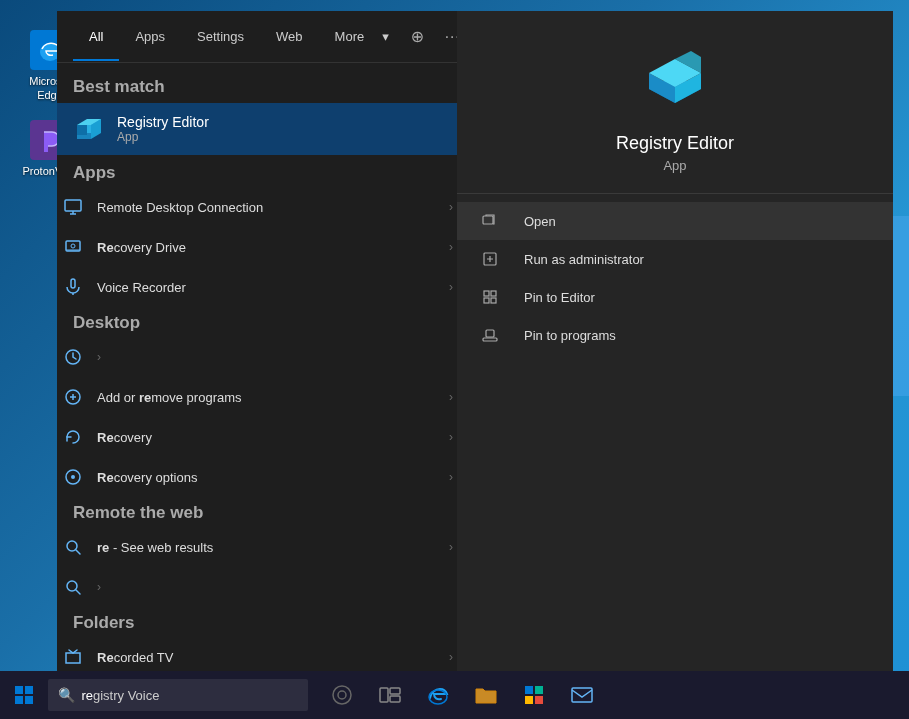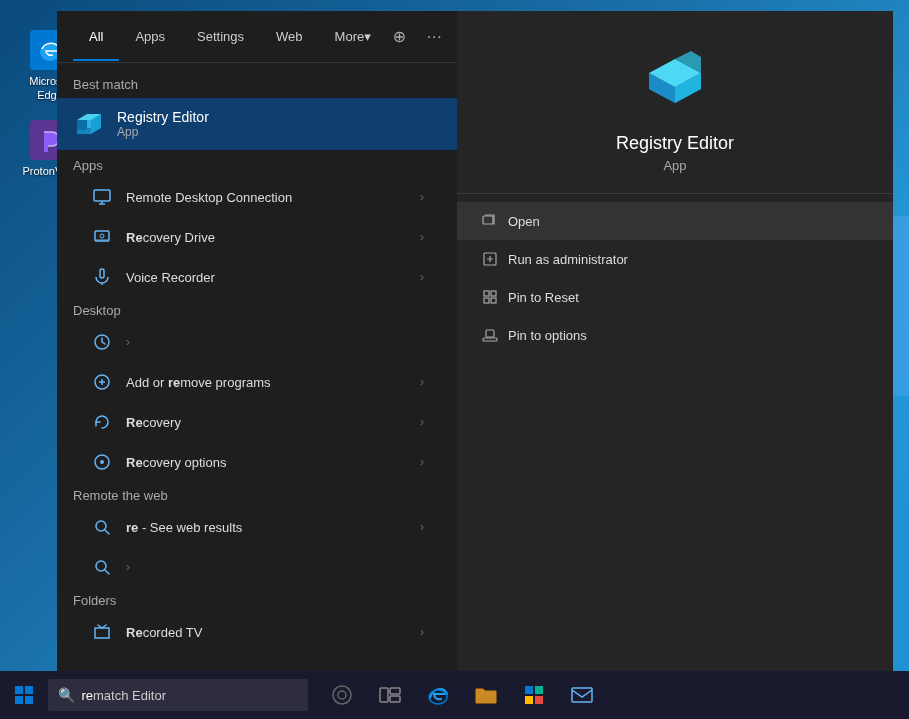--- a/index.html
+++ b/index.html
@@ -138,21 +138,21 @@
       bottom: -9px;
       left: 0;
       right: 0;
       height: 2px;
       background: #0078d7;
     }
 
     .tab-more {
       display: flex;
       align-items: center;
-      gap: 0;
+      gap: 18px;
     }
 
     .tab-actions {
       margin-left: auto;
       display: flex;
       align-items: center;
       gap: 8px;
     }
 
     .tab-action-btn {
@@ -166,23 +166,23 @@
 
     
     .results-area {
       flex: 1;
       overflow-y: auto;
       padding: 8px 0;
     }
 
     .section-header {
       padding: 6px 16px 4px;
-      font-size: 13px;
+      font-size: 17px;
       color: #aaa;
-      font-weight: 400;
+      font-weight: 700;
     }
 
     
     .best-match-item {
       background: #0e3f6e;
       margin: 2px 0;
       padding: 10px 16px;
       display: flex;
       align-items: center;
       gap: 12px;
@@ -209,21 +209,21 @@
 
     .best-match-type {
       color: #aaa;
       font-size: 12px;
     }
 
     
     .list-item {
       display: flex;
       align-items: center;
-      padding: 8px 33px;
+      padding: 8px 4px;
       cursor: pointer;
       gap: 12px;
       color: #ddd;
       font-size: 13px;
     }
 
     .list-item-icon {
       width: 24px;
       height: 24px;
       display: flex;
@@ -284,21 +284,21 @@
     }
 
     .action-list {
       padding: 8px 0;
     }
 
     .action-item {
       display: flex;
       align-items: center;
       padding: 10px 24px;
-      gap: 9px;
+      gap: 25px;
       color: #ddd;
       font-size: 13px;
       cursor: pointer;
     }
 
     .action-item.highlighted {
       background: #333;
     }
 
     .action-item-icon {
@@ -586,31 +586,31 @@
 
         <div class="action-item">
           <div class="action-item-icon">
             <svg width="16" height="16" viewBox="0 0 16 16" fill="none">
               <rect x="2" y="2" width="5" height="5" stroke="#aaa" stroke-width="1.2" fill="none"></rect>
               <rect x="9" y="2" width="5" height="5" stroke="#aaa" stroke-width="1.2" fill="none"></rect>
               <rect x="2" y="9" width="5" height="5" stroke="#aaa" stroke-width="1.2" fill="none"></rect>
               <rect x="9" y="9" width="5" height="5" stroke="#aaa" stroke-width="1.2" fill="none"></rect>
             </svg>
           </div>
-          <span>Pin to Reset</span>
+          <span>Pin to Editor</span>
         </div>
 
         <div class="action-item">
           <div class="action-item-icon">
             <svg width="16" height="16" viewBox="0 0 16 16" fill="none">
               <rect x="1" y="11" width="14" height="3" rx="1" stroke="#aaa" stroke-width="1.2" fill="none"></rect>
               <rect x="4" y="3" width="8" height="7" rx="1" stroke="#aaa" stroke-width="1.2" fill="none"></rect>
             </svg>
           </div>
-          <span>Pin to options</span>
+          <span>Pin to programs</span>
         </div>
 
       </div>
     </div>
 
   </div>
 
   <div class="taskbar">
 
     <div class="taskbar-start">
@@ -618,21 +618,21 @@
         <rect x="1" y="1" width="8" height="8" fill="#0078d4"></rect>
         <rect x="11" y="1" width="8" height="8" fill="#0078d4"></rect>
         <rect x="1" y="11" width="8" height="8" fill="#0078d4"></rect>
         <rect x="11" y="11" width="8" height="8" fill="#0078d4"></rect>
       </svg>
     </div>
 
     <div class="taskbar-search">
       <span class="taskbar-search-icon">🔍</span>
       <span class="taskbar-search-text">
-        <span class="typed">re</span><span>match Editor</span>
+        <span class="typed">re</span><span>gistry Voice</span>
       </span>
     </div>
 
     <div class="taskbar-icons">
 
       <div class="taskbar-icon">
         <svg width="22" height="22" viewBox="0 0 22 22" fill="none">
           <circle cx="11" cy="11" r="9" stroke="#666" stroke-width="1.5" fill="none"></circle>
           <circle cx="11" cy="11" r="4" stroke="#666" stroke-width="1.5" fill="none"></circle>
         </svg>

